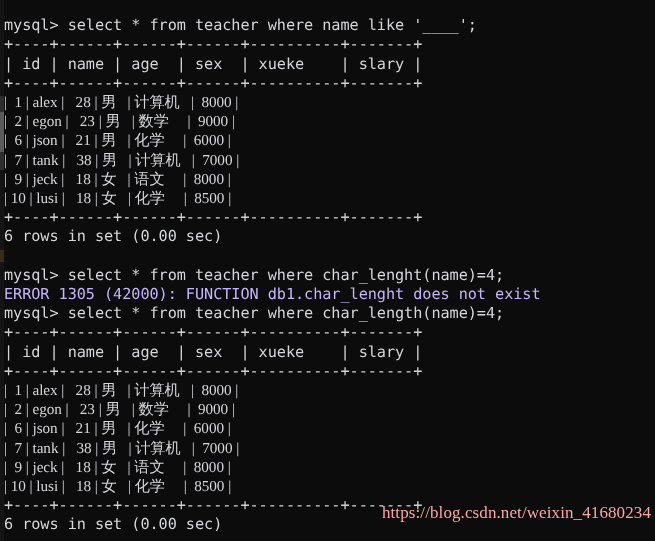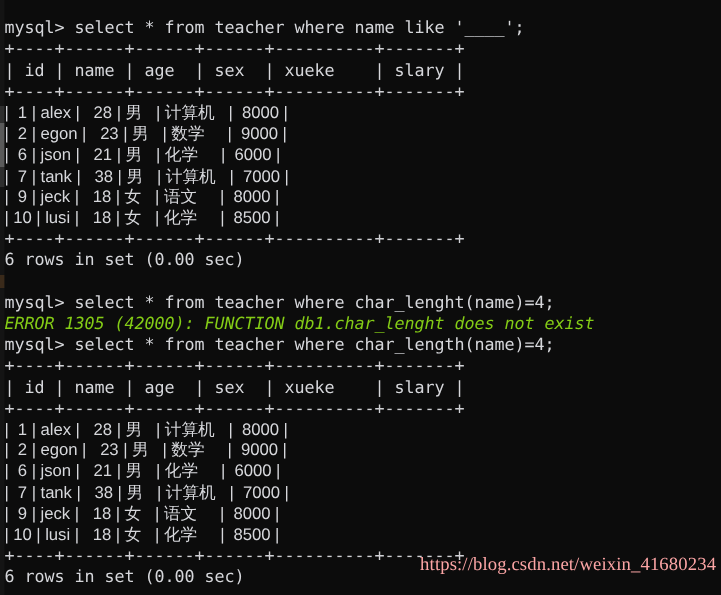--- a/index.html
+++ b/index.html
@@ -59,23 +59,23 @@
     font-size: 15.2px;
     line-height: 19.2px;
     letter-spacing: -0.05px;
     color: #d6d7db;
     white-space: pre;
     text-rendering: geometricPrecision;
   }
 
   pre.console .prompt { color: #d6d7db; margin-top: 28px; }
   pre.console .rule   { color: #d0d1d5; }
-  pre.console .err    { color: #84cc16; font-style: italic; }
+  pre.console .err    { color: #c4b5fd; }
   pre.console .cjk {
-    font-family: Liberation Sans, sans-serif;
+    font-family: Liberation Serif, serif;
   }
 
   .watermark {
     position: absolute;
     right: 4px;
     bottom: 20px;
     font-family: Liberation Serif, serif;
     font-size: 17px;
     line-height: 16px;
     color: #fca5a5;

